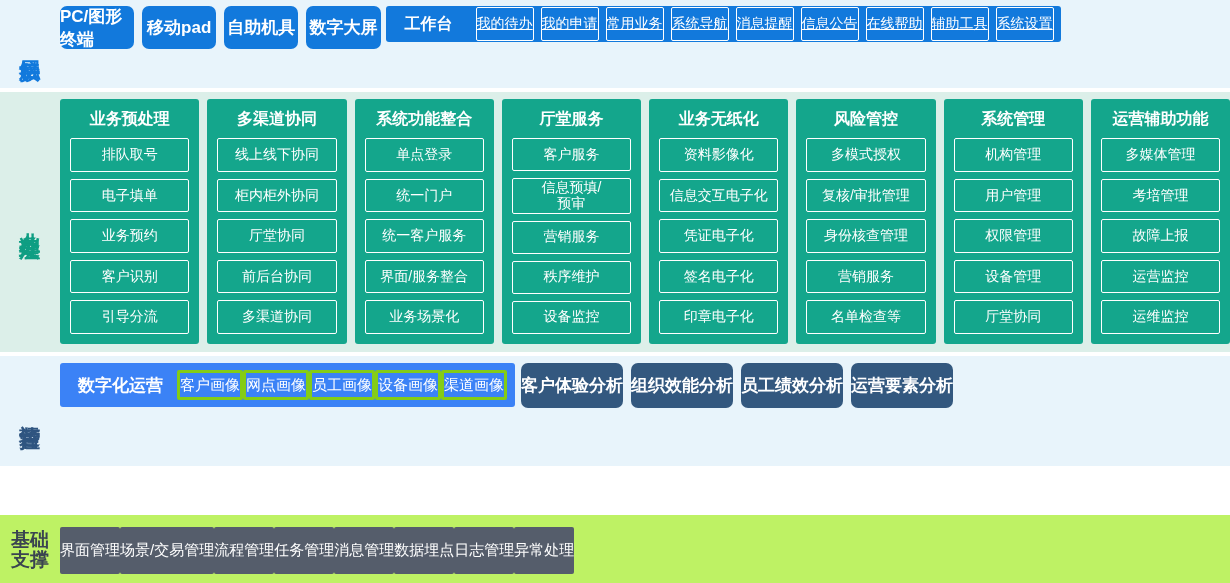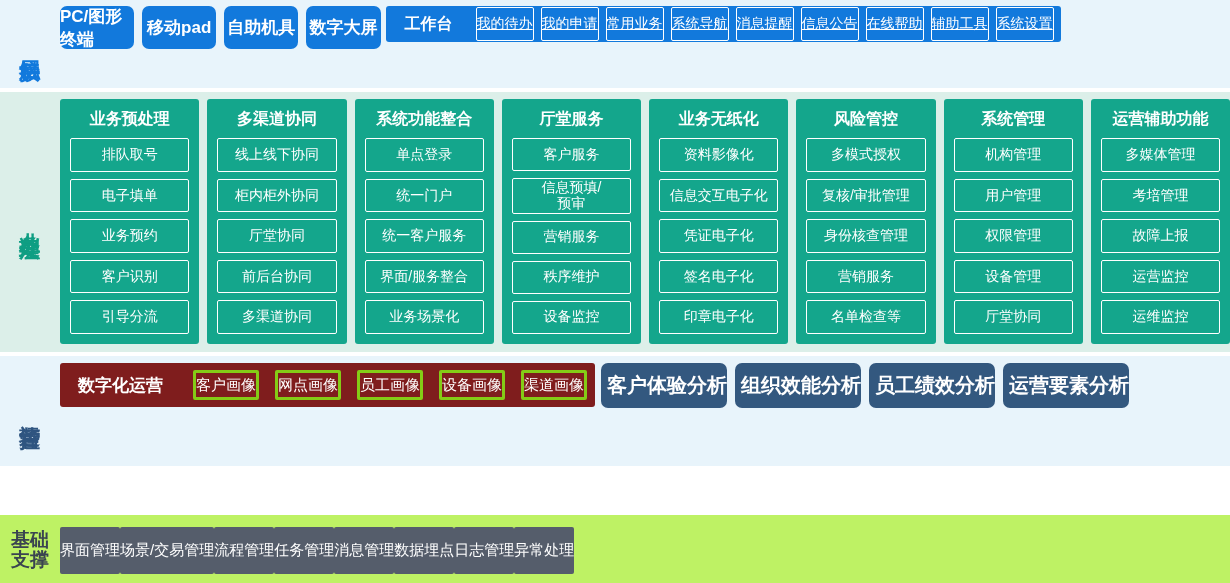--- a/index.html
+++ b/index.html
@@ -97,42 +97,41 @@
   }
 
   
   .layer-ops{background:#e8f4fb;height:122px;padding:7px 0 8px 0;}
   .layer-ops .layer-label{
     color:#2f5580;font-size:21px;letter-spacing:1px;
     writing-mode:vertical-rl;text-orientation:upright;
   }
   .layer-ops .layer-body{padding-right:22px;gap:6px;}
   .ops-portrait-row{
-    height:44px;background:#7f1d1d;border-radius:3px;
-    display:flex;align-items:center;gap:16px;padding:0 8px;
+    height:44px;background:#3b82f6;border-radius:3px;
+    display:flex;align-items:center;gap:0;padding:0 8px;
     box-sizing:border-box;
   }
   .ops-portrait-title{
     color:#fff;font-size:17px;font-weight:bold;
     white-space:nowrap;padding:0 14px 0 10px;
   }
   .ops-chip{
     flex:1 1 0;height:30px;
     border:3px solid #84cc16;border-radius:2px;
     display:flex;align-items:center;justify-content:center;
     color:#fff;font-size:15px;white-space:nowrap;
     box-sizing:border-box;
   }
   .ops-analysis-row{display:flex;gap:8px;height:45px;}
   .ops-analysis-box{
     flex:1 1 0;background:#33587f;border-radius:7px;
     display:flex;align-items:center;justify-content:center;
-    color:#fff;font-size:20px;font-weight:bold;
-    box-sizing:border-box;
-    padding-left:6px;
+    color:#fff;font-size:17px;font-weight:bold;
+    box-sizing:border-box;
   }
 
   
   .layer-base{background:#bef264;height:74px;padding:12px 0 9px 0;margin-top:44px;}
   .layer-base .layer-label{
     color:#3a4450;font-size:19px;letter-spacing:0px;
     line-height:1.1;width:60px;
   }
   .layer-base .layer-body{padding-right:22px;}
   .base-row{display:flex;height:100%;}

